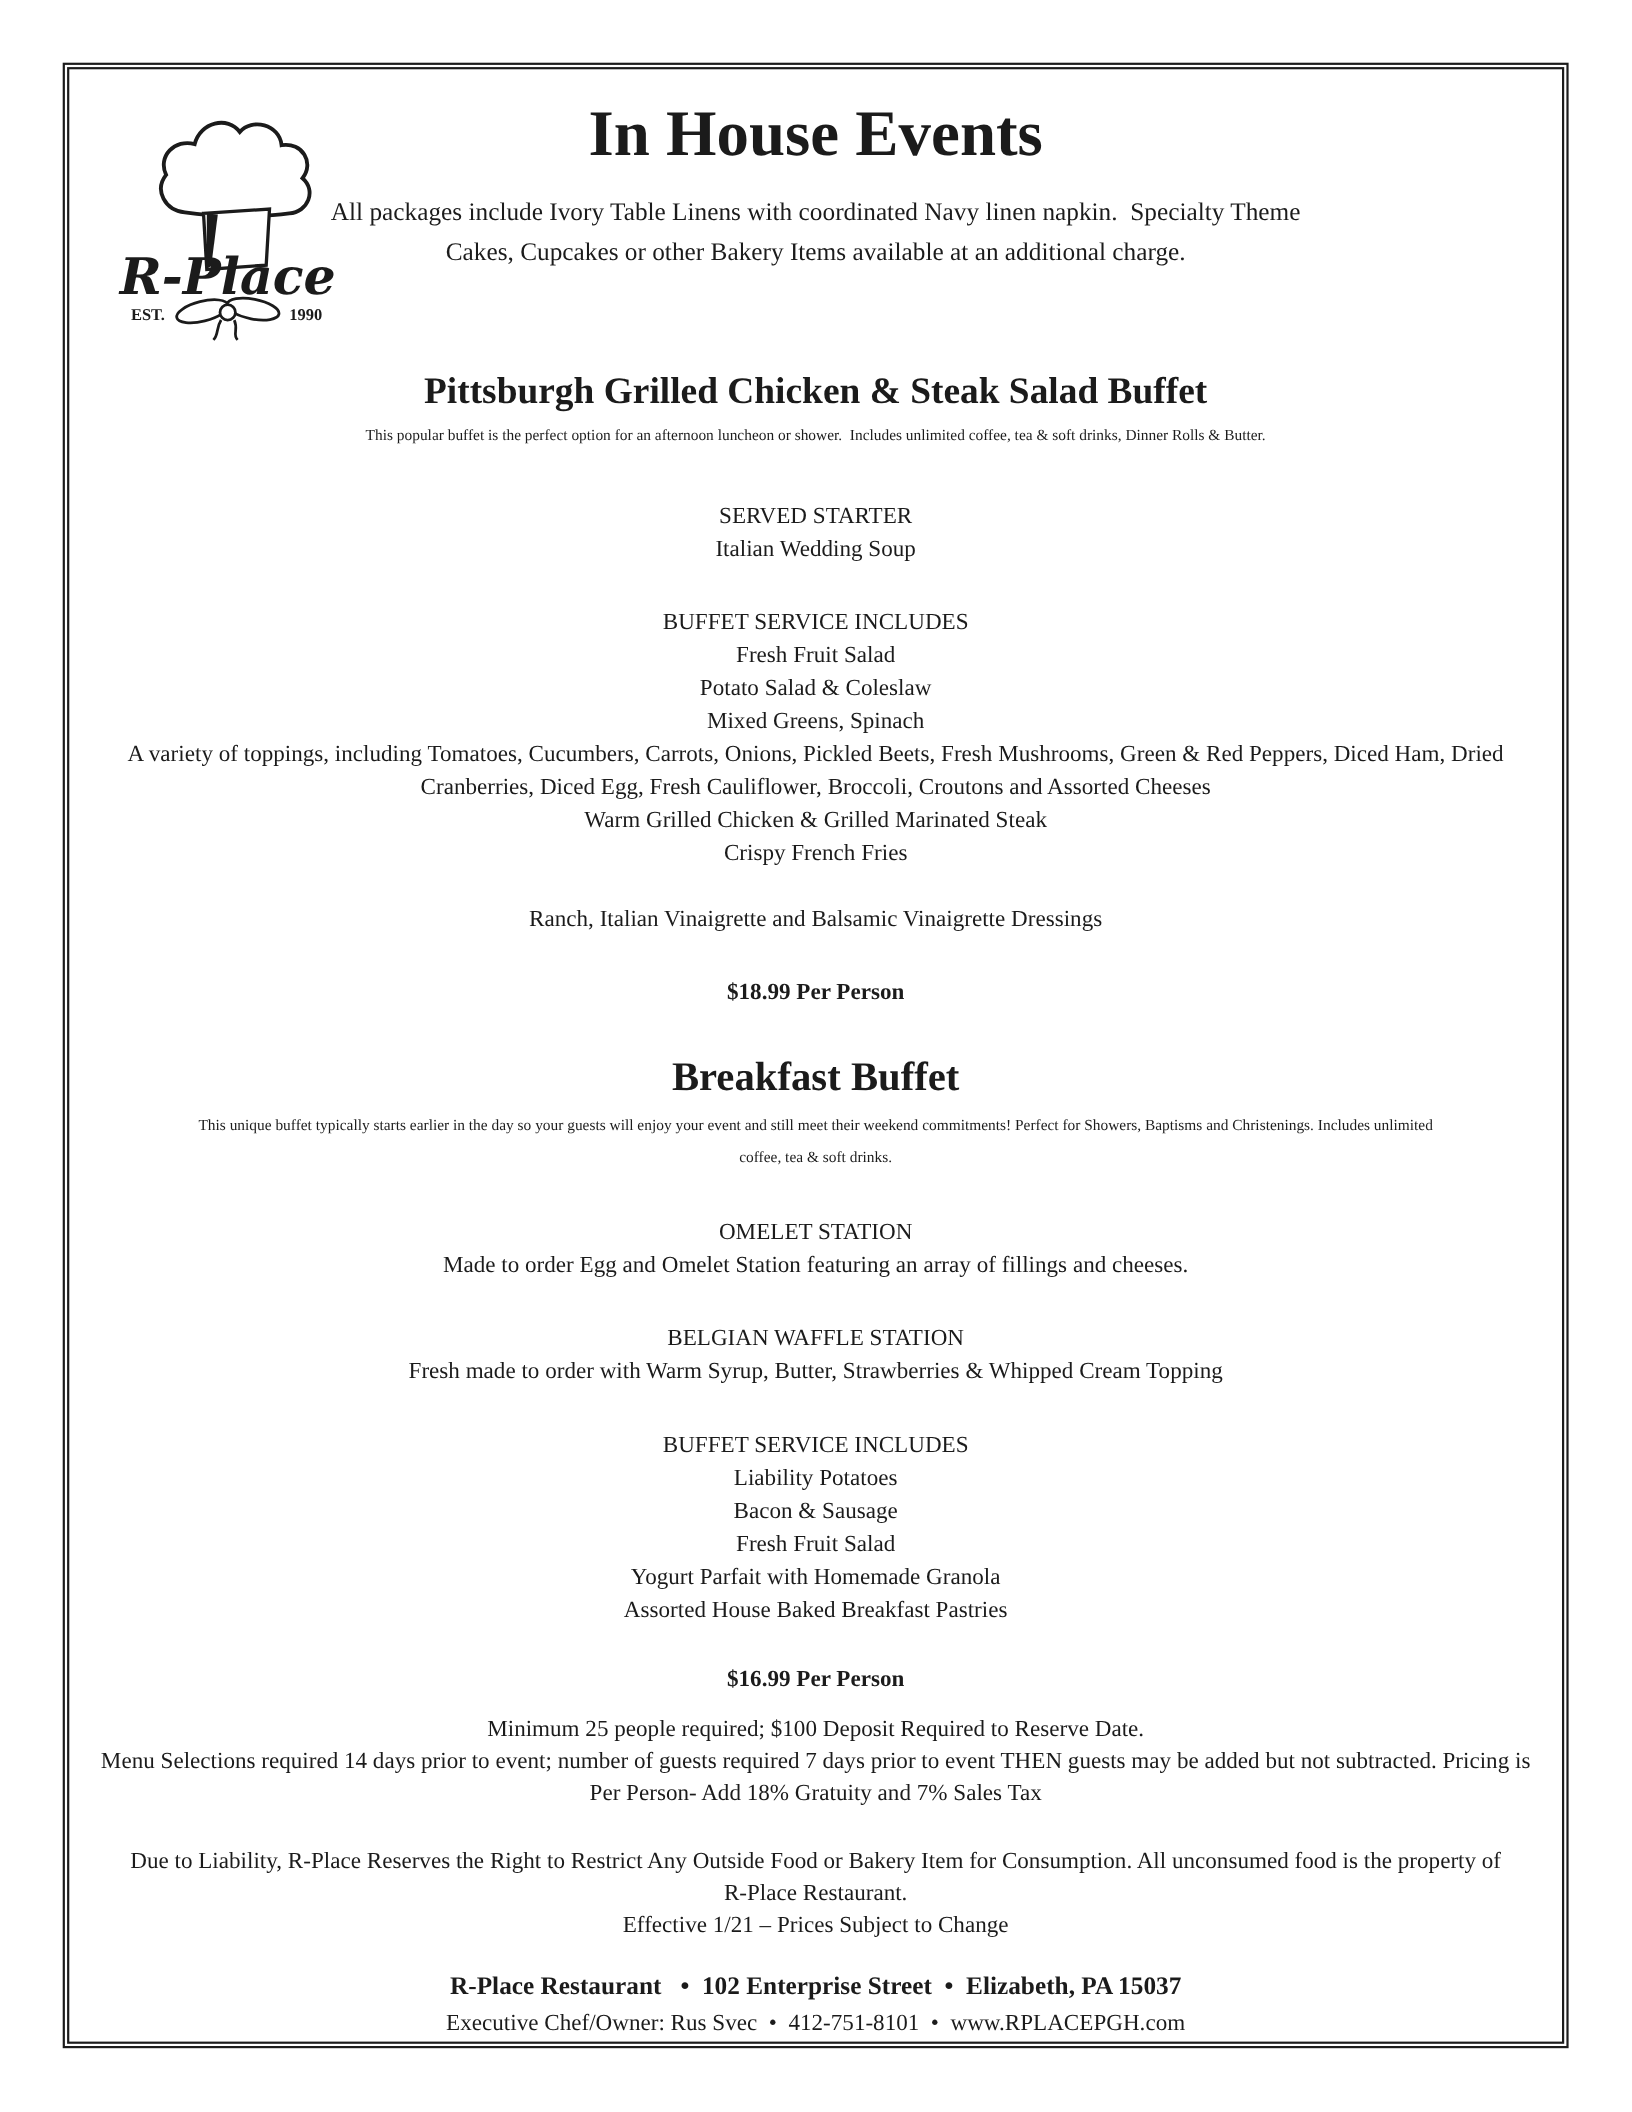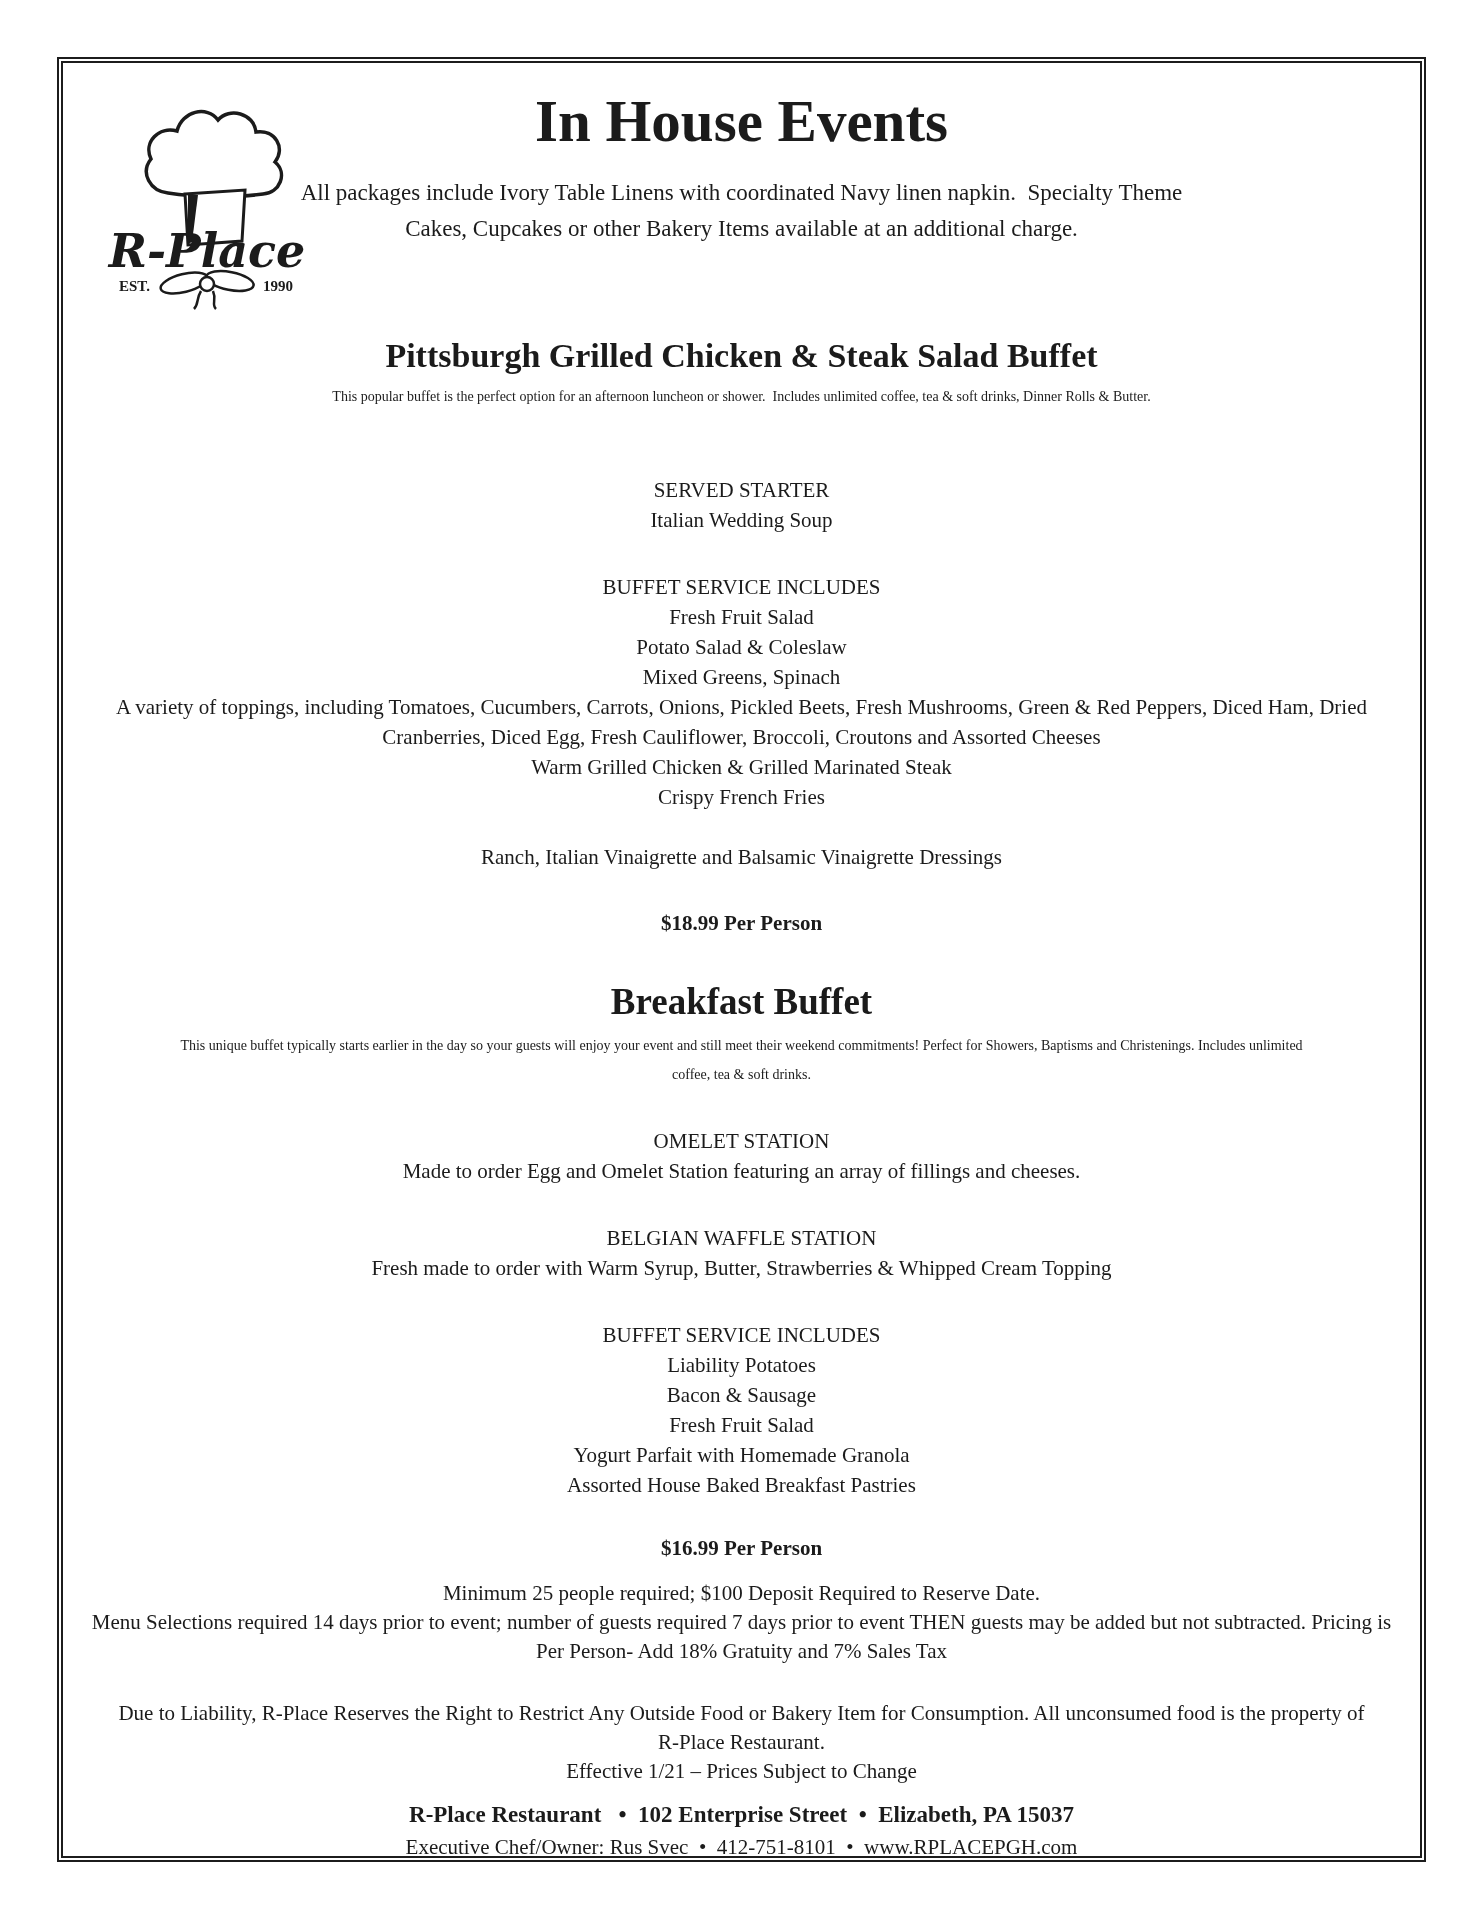--- a/index.html
+++ b/index.html
@@ -63,21 +63,21 @@
     margin: 8px auto 0 auto;
     max-width: 1300px;
     font-size: 14px;
     line-height: 29px;
     white-space: pre-wrap;
   }
   .menu-desc.breakfast-desc {
     max-width: 1130px;
   }
   .subhead {
-    margin-top: 64px;
+    margin-top: 42px;
     font-size: 21px;
     line-height: 30px;
   }
   .subhead.tight {
     margin-top: 37px;
   }
   .menu-list {
     font-size: 21px;
     line-height: 30px;
   }
@@ -115,21 +115,21 @@
   .liability-block {
     margin-top: 33px;
     font-size: 21px;
     line-height: 29px;
   }
   .liability-block .wide {
     max-width: 1250px;
     margin: 0 auto;
   }
   .contact-primary {
-    margin-top: 13px;
+    margin-top: 26px;
     font-size: 23px;
     line-height: 31px;
     font-weight: 700;
     white-space: pre-wrap;
     font-family: Liberation Serif, serif;
   }
   .contact-secondary {
     margin-top: 3px;
     font-size: 21px;
     line-height: 29px;

